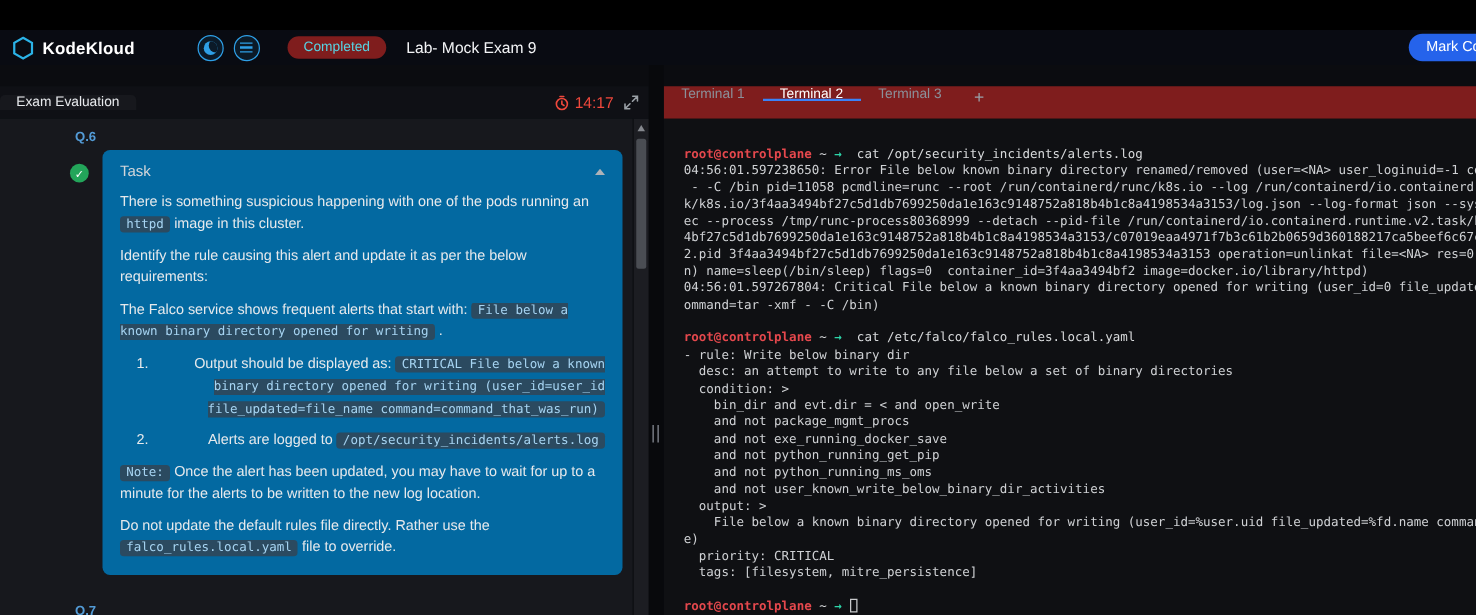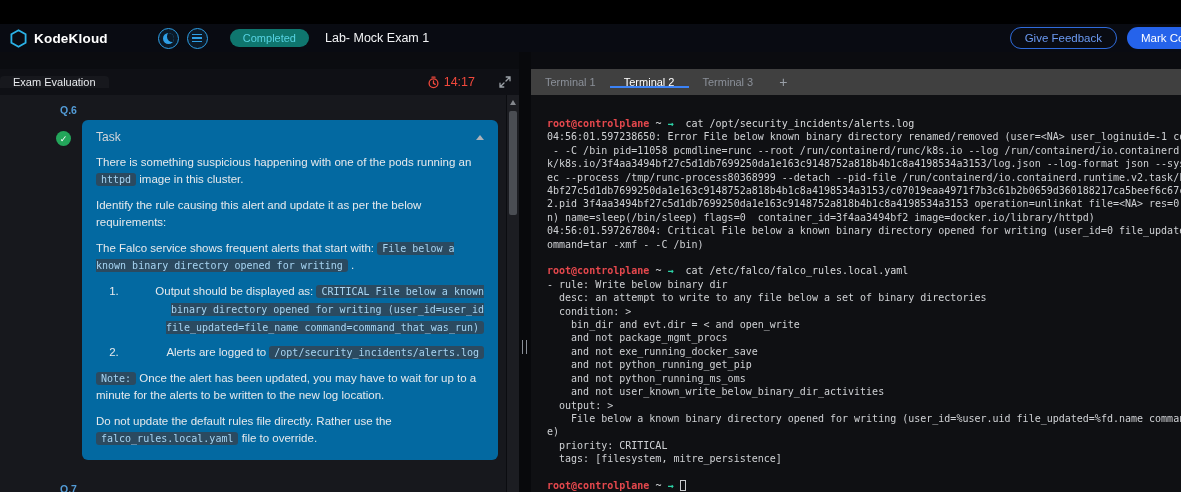--- a/index.html
+++ b/index.html
@@ -16,36 +16,36 @@
   .brand { display:flex; align-items:center; gap:7px; }
   .brand-text { color:#fff; font-weight:bold; font-size:13.5px; letter-spacing:.2px; }
   .icon-btn { width:21px; height:21px; border-radius:50%; border:1.5px solid #2e9fe6;
     background:#0b1a28; display:flex; align-items:center; justify-content:center; cursor:pointer; }
   .icon-btn.moon-btn { margin-left:50px; }
   .icon-btn + .icon-btn { margin-left:8px; }
   .moon { width:11px; height:11px; border-radius:50%; background:#2e9fe6; position:relative; overflow:hidden; }
   .moon::after { content:""; position:absolute; left:4px; top:-2px; width:11px; height:11px; border-radius:50%; background:#0b1a28; }
   .tune { display:flex; flex-direction:column; gap:2px; }
   .tune i { display:block; width:10px; height:1.5px; background:#2e9fe6; }
-  .badge { margin-left:22px; background:#0f766e; color:#57d3e3; font-size:11px; padding:3px 13px; border-radius:12px; }
+  .badge { margin-left:22px; background:#7f1d1d; color:#57d3e3; font-size:11px; padding:3px 13px; border-radius:12px; }
   .lab-title { margin-left:16px; color:#f3f4f6; font-size:12.5px; }
   .tb-spacer { flex:1; }
   .btn-outline { border:1px solid #2f6bdb; color:#6b9af2; background:transparent; border-radius:14px;
     padding:4px 14px; font-size:11.5px; cursor:pointer; white-space:nowrap; }
   .btn-solid { background:#2563eb; color:#fff; border:none; border-radius:14px; padding:5px 14px;
     font-size:11.5px; margin-left:10px; margin-right:-52px; cursor:pointer; white-space:nowrap; }
 
   
   .main { display:flex; height:464px; }
   .left-col { width:519px; display:flex; flex-direction:column; }
 
   .left-tabbar { margin-top:17px; height:26px; background:#0f1015; display:flex; align-items:center; justify-content:space-between; }
   .exam-tab { background:#17181d; color:#e8eaed; font-size:11px; padding:0 13px; display:flex; align-items:center;
     border-radius:4px 4px 0 0; cursor:pointer; }
-  .timer-area { display:flex; align-items:center; gap:24px; padding-right:8px; }
+  .timer-area { display:flex; align-items:center; gap:8px; padding-right:8px; }
   .timer { color:#f0483c; font-size:12.5px; display:flex; align-items:center; gap:4px; }
   .expand-btn { cursor:pointer; display:flex; align-items:center; }
 
   .left-body { flex:1; background:#17181d; display:flex; overflow:hidden;padding-left:44px; }
   .left-content { flex:1; padding:4px 8px 10px 12px; overflow:hidden; }
 
   .q-label { color:#539bd6; font-size:10.5px; font-weight:600; margin:5px 0 4px 4px; }
   .q-row { display:flex; gap:8px; margin-bottom:6px; }
   .q-icon-col { width:18px; padding-top:11px; flex:none; }
   .check-circle { width:15px; height:15px; border-radius:50%; background:#23a55a; color:#fff;
@@ -73,21 +73,21 @@
     border-bottom:5px solid #85888e; margin:5px auto 0 auto; }
   .sb-thumb { position:absolute; top:16px; left:2px; width:8px; height:104px; background:#4a4d53; border-radius:2px; cursor:grab; }
 
   
   .divider { width:12px; background:#08090c; position:relative; cursor:col-resize; }
   .divider-handle { position:absolute; top:288px; left:3px; width:5px; height:14px;
     border-left:1.5px solid #8a8f98; border-right:1.5px solid #8a8f98; }
 
   
   .term-col { flex:1; display:flex; flex-direction:column; min-width:0; }
-  .term-tabbar { margin-top:17px; height:26px; background:#404040; display:flex; align-items:center; }
+  .term-tabbar { margin-top:17px; height:26px; background:#7f1d1d; display:flex; align-items:flex-start; }
   .term-tab { padding:0 14px; font-size:11px; color:#8b9099; display:flex; align-items:center; cursor:pointer; }
   .term-tab.active { color:#ffffff; box-shadow:inset 0 -2px 0 #3b82f6; }
   .term-add { color:#9aa0a8; font-size:14px; padding:0 12px; display:flex; align-items:center; cursor:pointer; }
   .term-body { flex:1; background:#0f1013; padding:22px 0 0 16px; overflow:hidden;
     font-family:"DejaVu Sans Mono", monospace; font-size:10px; line-height:13.4px;
     color:#d2d4d6; white-space:pre; }
   .tline { min-height:13.4px; }
   .t-red { color:#e5484d; font-weight:bold; }
   .t-teal { color:#2dd4a8; font-weight:bold; }
   .t-fg { color:#d8dadc; }
@@ -112,23 +112,22 @@
       <span class="moon"></span>
     </div>
     <div class="icon-btn">
       <span class="tune">
           <i></i>
           <i></i>
           <i></i>
         </span>
     </div>
     <span class="badge">Completed</span>
-    <span class="lab-title">Lab- Mock Exam 1</span>
+    <span class="lab-title">Lab- Mock Exam 9</span>
     <span class="tb-spacer"></span>
-    <button class="btn-outline">Give Feedback</button>
     <button class="btn-solid">Mark Complete</button>
   </div>
 
   <div class="main">
 
     <div class="left-col">
       <div class="left-tabbar">
         <div class="exam-tab">Exam Evaluation</div>
         <div class="timer-area">
           <span class="timer">

